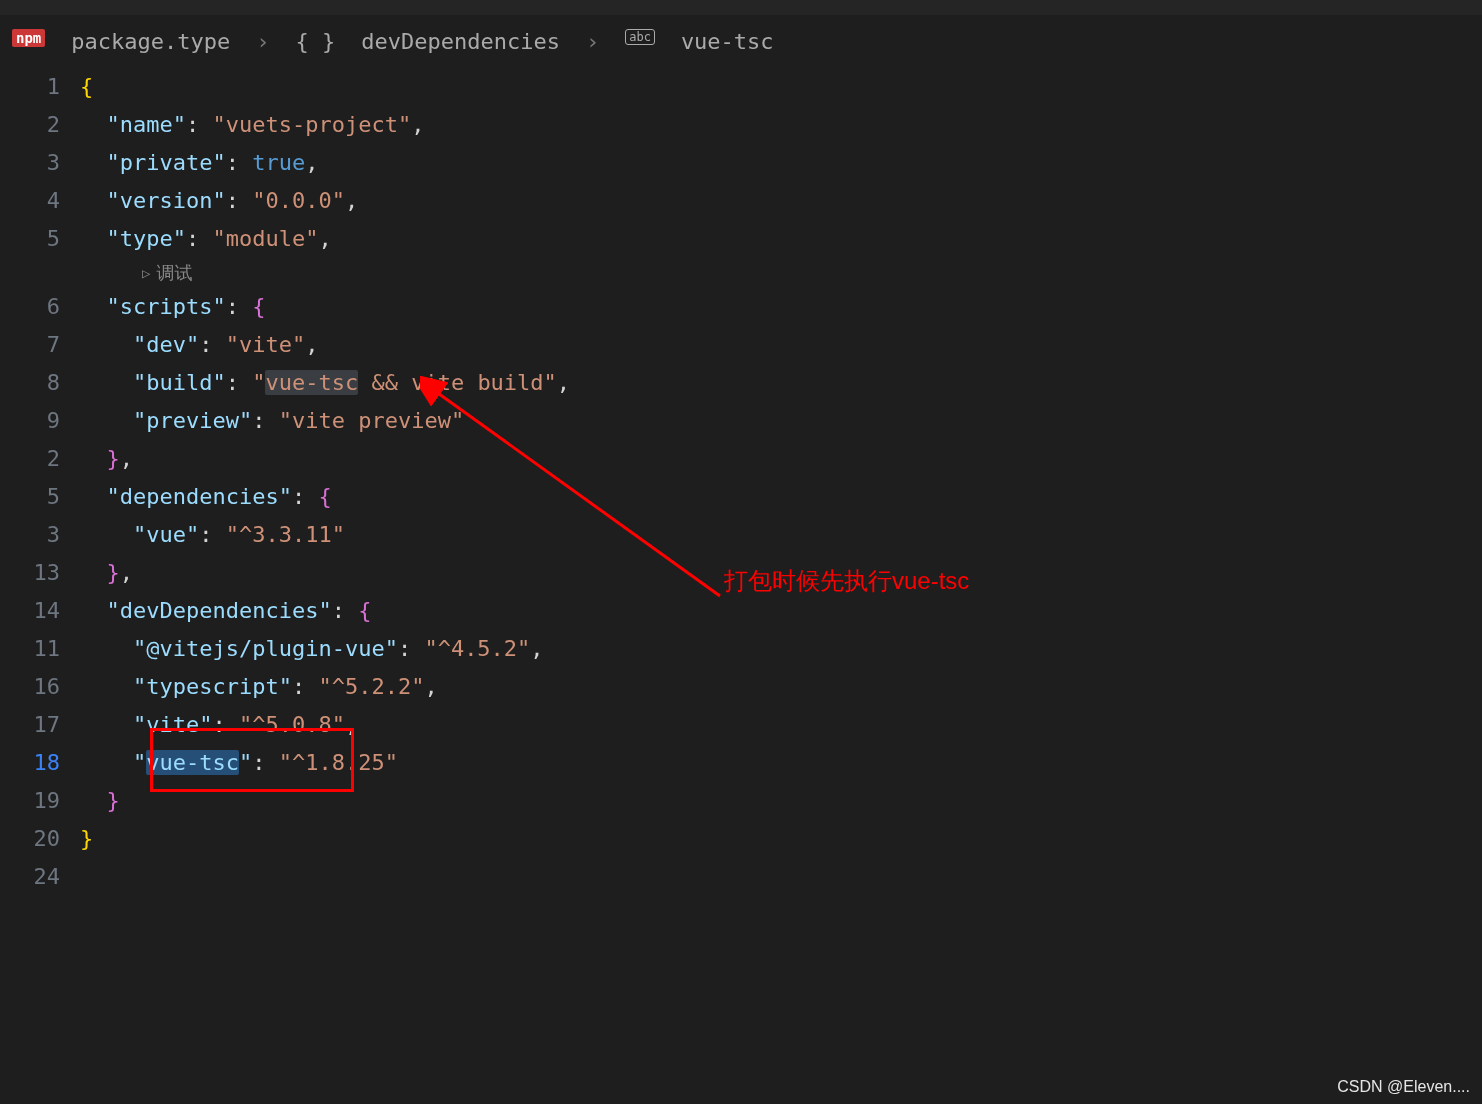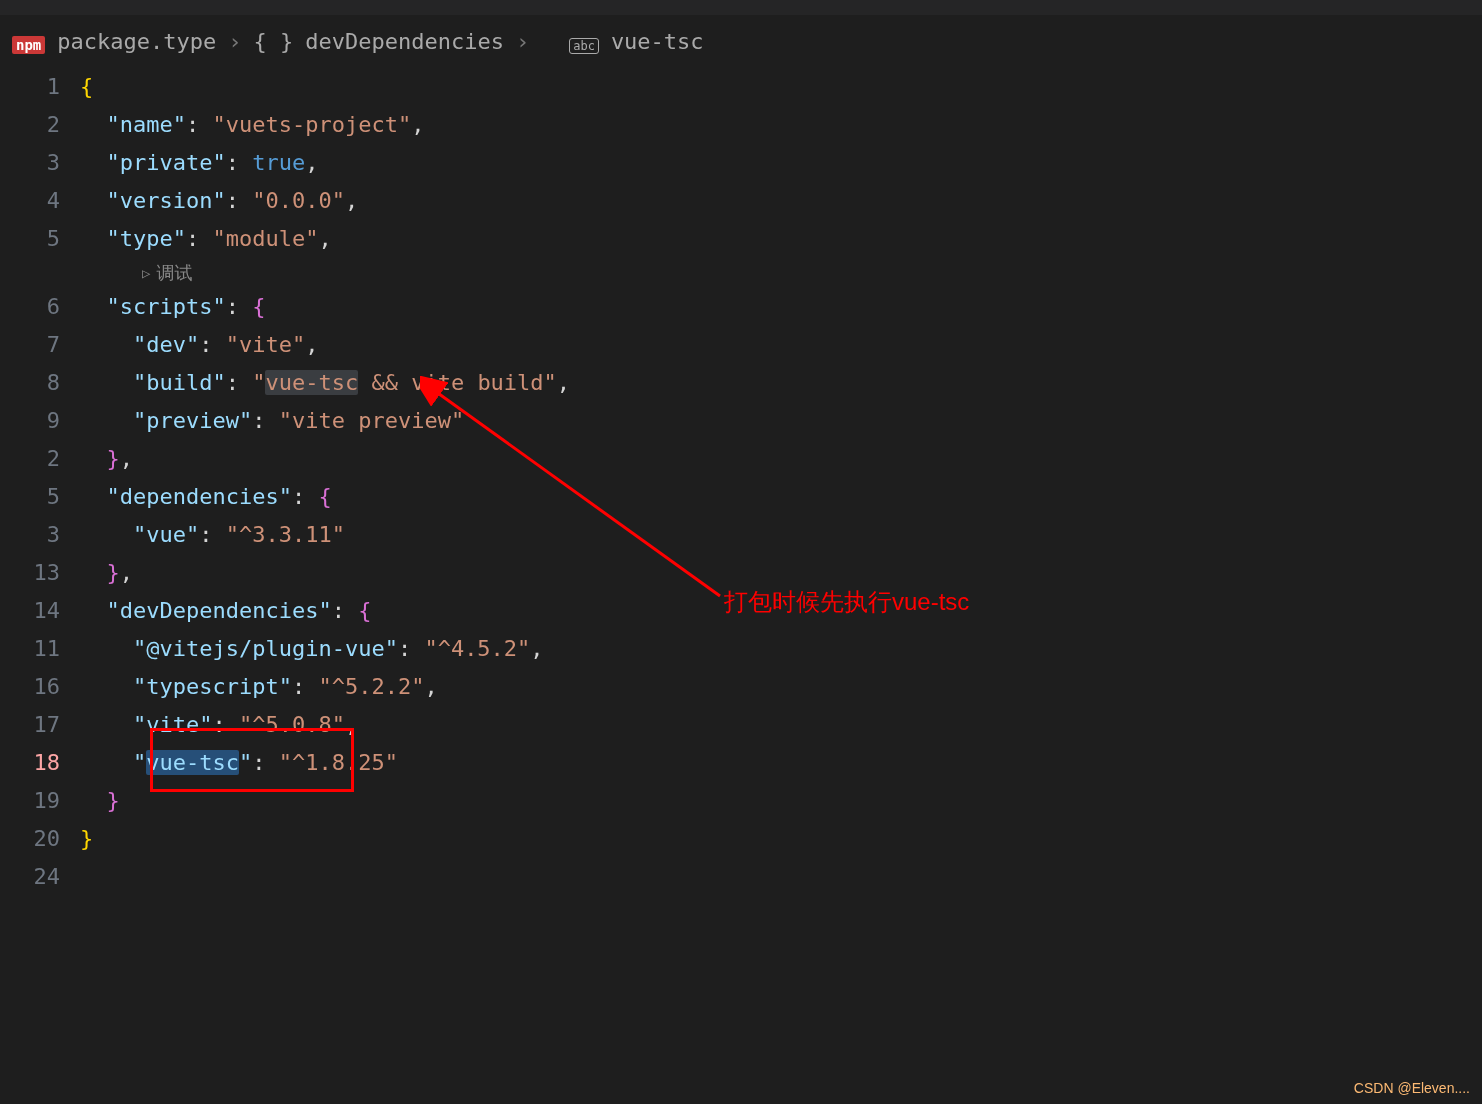--- a/index.html
+++ b/index.html
@@ -15,59 +15,58 @@
     }
     .tabs {
       display: flex;
       background: #252526;
       height: 15px;
       align-items: center;
       padding-left: 20px;
     }
     .breadcrumb {
       display: flex;
-      align-items: flex-end;
+      align-items: flex-start;
       padding: 14px 12px;
       font-size: 22px;
       color: #aaa;
-      gap: 12px;
+      gap: 26px;
     }
     .breadcrumb .sep { color: #777; }
     .breadcrumb .npm-badge {
       background: #cb3837;
       color: #fff;
       font-size: 14px;
       padding: 1px 4px;
       border-radius: 2px;
       font-weight: bold;
       letter-spacing: 0;
     }
     .breadcrumb .braces { color: #aaa; }
     .breadcrumb .abc-badge {
       border: 1px solid #aaa;
       border-radius: 3px;
       font-size: 12px;
       padding: 0 3px;
       color: #aaa;
-      margin-left: 28px;
     }
     .editor {
       display: flex;
       position: relative;
     }
     .gutter {
       width: 80px;
       text-align: right;
       padding-right: 20px;
       color: #6e7681;
       font-size: 22px;
       user-select: none;
     }
     .gutter .ln { height: 38px; line-height: 38px; }
-    .gutter .ln.current { color: #fca5a5; }
+    .gutter .ln.current { color: #3b82f6; }
     .gutter .codelens { height: 30px; }
     .code {
       flex: 1;
       position: relative;
     }
     .line { height: 38px; line-height: 38px; white-space: pre; }
     .codelens-line {
       height: 30px;
       line-height: 30px;
       color: #888;
@@ -105,22 +104,22 @@
     .annotation-text {
       position: absolute;
       color: #ff0000;
       font-size: 24px;
       font-family: sans-serif;
     }
     .watermark {
       position: absolute;
       bottom: 8px;
       right: 12px;
-      color: #fdba74;
-      font-size: 14px;
+      color: #e5e5e5;
+      font-size: 16px;
       font-family: sans-serif;
     }
   </style>
 </head>
 <body>
 
 <div class="tabs">
 </div>
 
 <div class="breadcrumb">
@@ -192,15 +191,15 @@
 
 <svg class="annotation-arrow" style="left:420px; top:376px; width:320px; height:240px;">
   <defs>
     <marker id="arrowhead" markerWidth="12" markerHeight="10" refX="2" refY="5" orient="auto">
       <polygon points="0 0, 12 5, 0 10" fill="#ff0000"></polygon>
     </marker>
   </defs>
   <line x1="300" y1="220" x2="15" y2="15" stroke="#ff0000" stroke-width="3" marker-end="url(#arrowhead)"></line>
 </svg>
 
-<div class="annotation-text" style="left:724px; top:586px;">打包时候先执行vue-tsc</div>
+<div class="annotation-text" style="left:724px; top:565px;">打包时候先执行vue-tsc</div>
 
 <div class="watermark">CSDN @Eleven....</div>
 
 </body></html>

